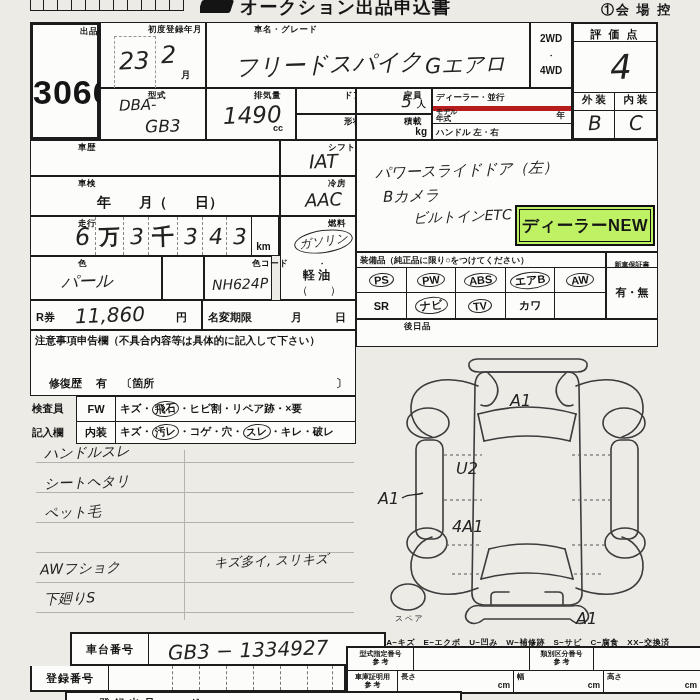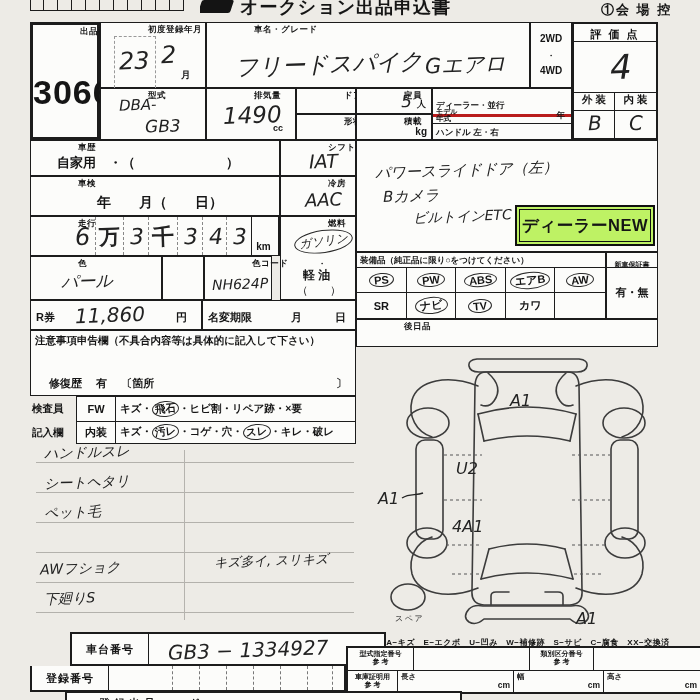--- a/index.html
+++ b/index.html
@@ -120,36 +120,35 @@
   <span class="lb">定員</span>
   <span class="hw" style="left:44px;top:2px;font-size:17px;">5</span>
   <span class="t" style="right:5px;bottom:2px;font-size:9px;font-weight:bold;">人</span>
 </div>
 <div class="cell" style="left:356px;top:114px;width:76px;height:26px;">
   <span class="lb">積載</span>
   <span class="t" style="right:4px;bottom:2px;font-size:10px;font-weight:bold;">kg</span>
 </div>
 
 <div class="cell" style="left:432px;top:88px;width:140px;height:52px;">
-  <div style="position:absolute;left:0;right:0;top:8px;height:17px;border-bottom:3px solid #b91c1c;">
+  <div style="position:absolute;left:0;right:0;top:0;height:17px;border-bottom:5px solid #b91c1c;">
     <span class="t" style="left:3px;top:3px;font-size:8.5px;font-weight:bold;">ディーラー・並行</span>
   </div>
   <div style="position:absolute;left:0;right:0;top:17px;height:17px;border-bottom:1px solid #1c1c1c;">
     <span class="t" style="left:3px;top:1px;font-size:7px;font-weight:bold;">モデル</span>
     <span class="t" style="left:3px;top:8px;font-size:7.5px;font-weight:bold;">年式</span>
     <span class="t" style="right:6px;top:4px;font-size:8.5px;font-weight:bold;">年</span>
   </div>
   <div style="position:absolute;left:0;right:0;top:34px;bottom:0;">
     <span class="t" style="left:3px;top:4px;font-size:8.5px;font-weight:bold;">ハンドル 左・右</span>
   </div>
 </div>
 
 <div class="cell" style="left:30px;top:140px;width:250px;height:36px;">
   <span class="lb">車歴</span>
-  <span class="t" style="left:26px;top:13px;font-size:13px;font-weight:bold;">自家用　・（　　　　　　　）</span>
 </div>
 <div class="cell" style="left:280px;top:140px;width:76px;height:36px;">
   <span class="lb">シフト</span>
   <span class="hw" style="left:28px;top:9px;font-size:19px;">IAT</span>
 </div>
 
 <div class="cell" style="left:356px;top:140px;width:302px;height:112px;">
   <span class="hw" style="left:18px;top:20px;font-size:15px;">パワースライドドア（左）</span>
   <span class="hw" style="left:26px;top:46px;font-size:15px;">Bカメラ</span>
   <span class="hw" style="left:56px;top:67px;font-size:14px;">ビルトインETC</span>

